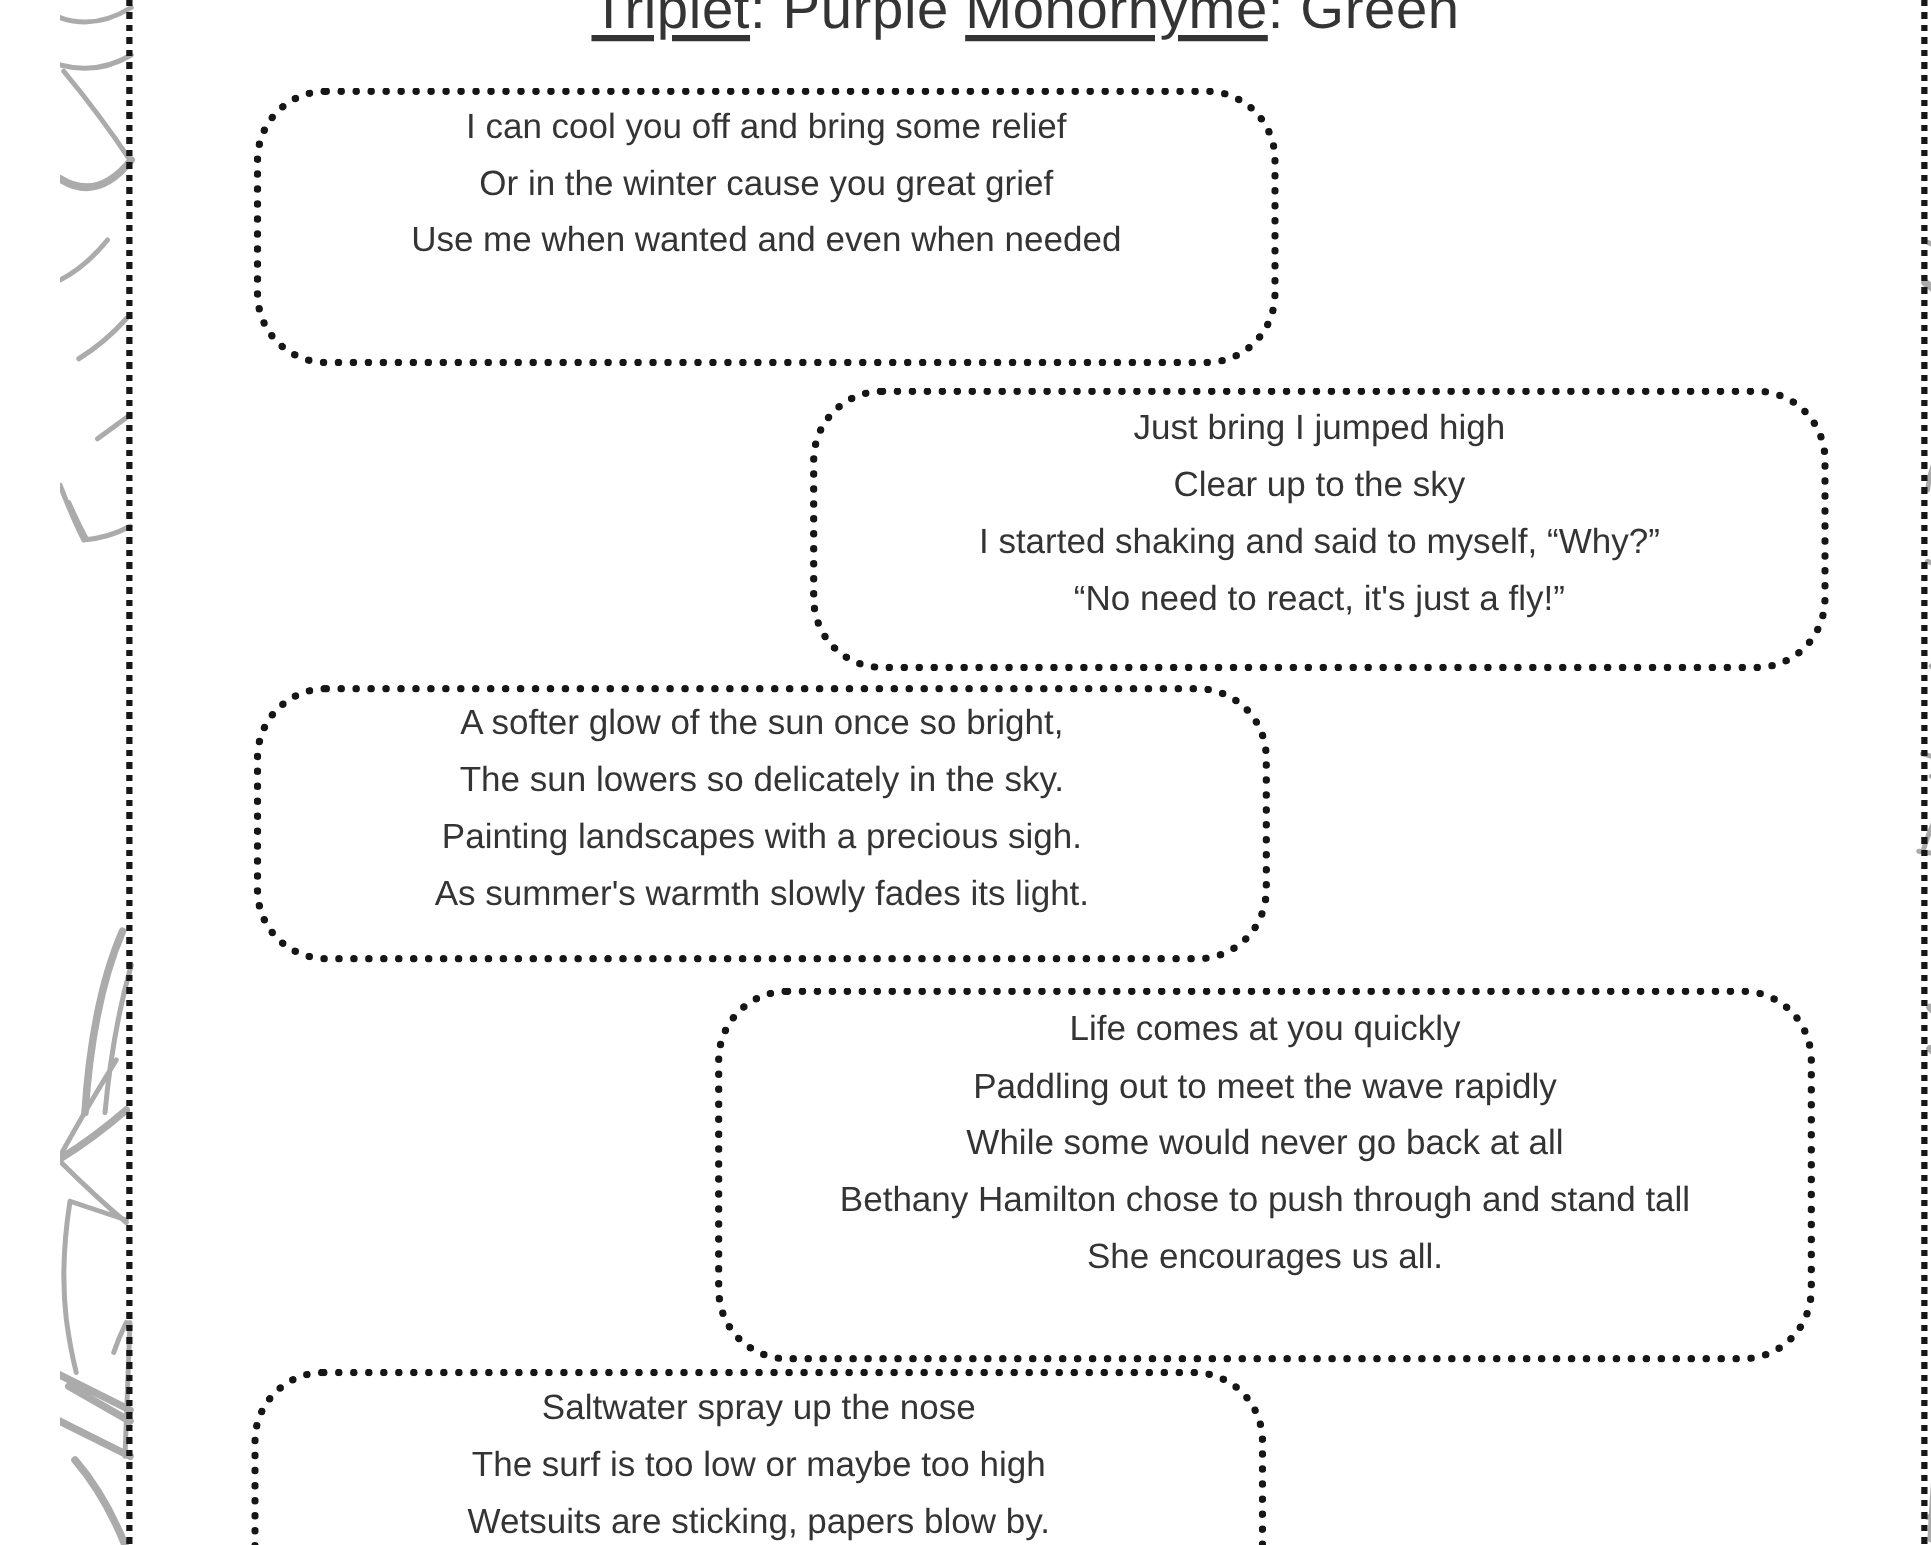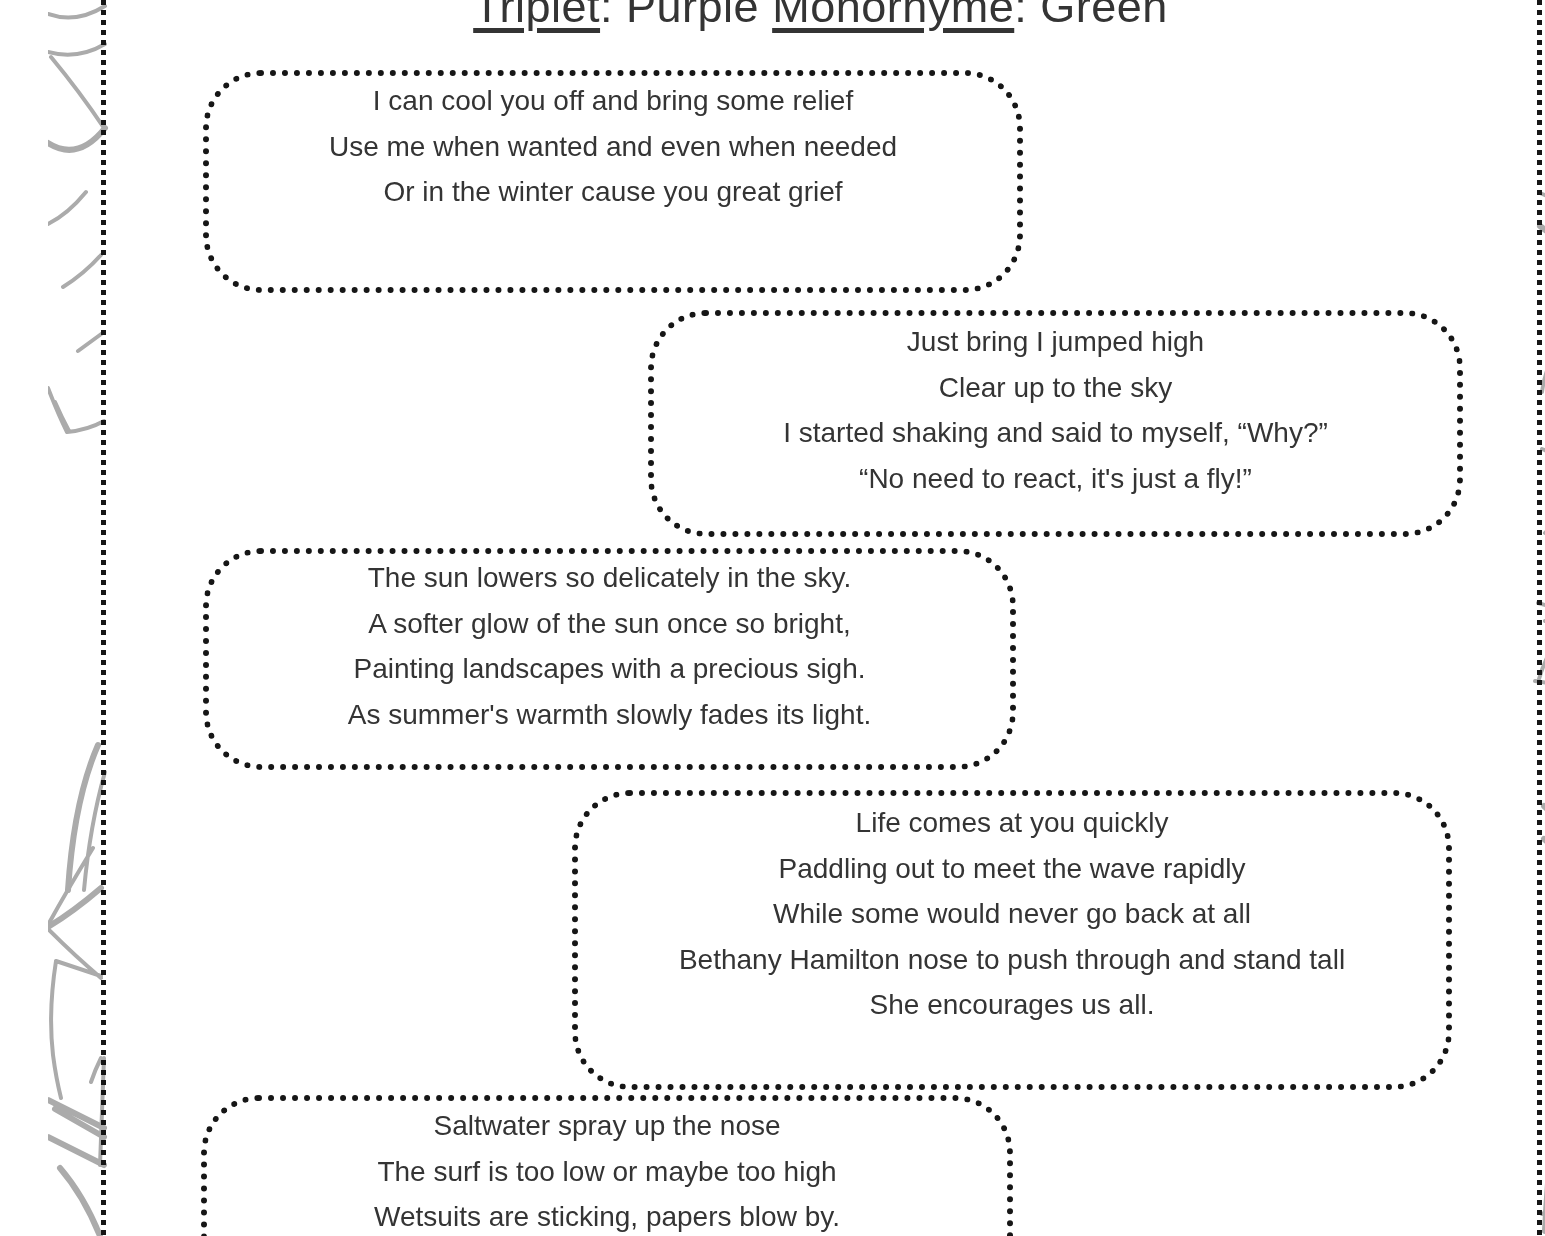--- a/index.html
+++ b/index.html
@@ -97,49 +97,49 @@
   </svg>
 
   <div class="page-border left"></div>
   <div class="page-border right"></div>
 
   <h1 class="title"><span class="underlined">Triplet</span><span>: Purple </span><span class="underlined">Monorhyme</span><span>: Green</span></h1>
 
   <div class="poem" id="poem-1">
     <div class="poem-lines">
         <div class="poem-line">I can cool you off and bring some relief</div>
+        <div class="poem-line">Or in the winter cause you great grief</div>
         <div class="poem-line">Use me when wanted and even when needed</div>
-        <div class="poem-line">Or in the winter cause you great grief</div>
       </div>
   </div>
 
   <div class="poem" id="poem-2">
     <div class="poem-lines">
         <div class="poem-line">Just bring I jumped high</div>
         <div class="poem-line">Clear up to the sky</div>
         <div class="poem-line">I started shaking and said to myself, “Why?”</div>
         <div class="poem-line">“No need to react, it's just a fly!”</div>
       </div>
   </div>
 
   <div class="poem" id="poem-3">
     <div class="poem-lines">
+        <div class="poem-line">A softer glow of the sun once so bright,</div>
         <div class="poem-line">The sun lowers so delicately in the sky.</div>
-        <div class="poem-line">A softer glow of the sun once so bright,</div>
         <div class="poem-line">Painting landscapes with a precious sigh.</div>
         <div class="poem-line">As summer's warmth slowly fades its light.</div>
       </div>
   </div>
 
   <div class="poem" id="poem-4">
     <div class="poem-lines">
         <div class="poem-line">Life comes at you quickly</div>
         <div class="poem-line">Paddling out to meet the wave rapidly</div>
         <div class="poem-line">While some would never go back at all</div>
-        <div class="poem-line">Bethany Hamilton nose to push through and stand tall</div>
+        <div class="poem-line">Bethany Hamilton chose to push through and stand tall</div>
         <div class="poem-line">She encourages us all.</div>
       </div>
   </div>
 
   <div class="poem" id="poem-5">
     <div class="poem-lines">
         <div class="poem-line">Saltwater spray up the nose</div>
         <div class="poem-line">The surf is too low or maybe too high</div>
         <div class="poem-line">Wetsuits are sticking, papers blow by.</div>
       </div>

